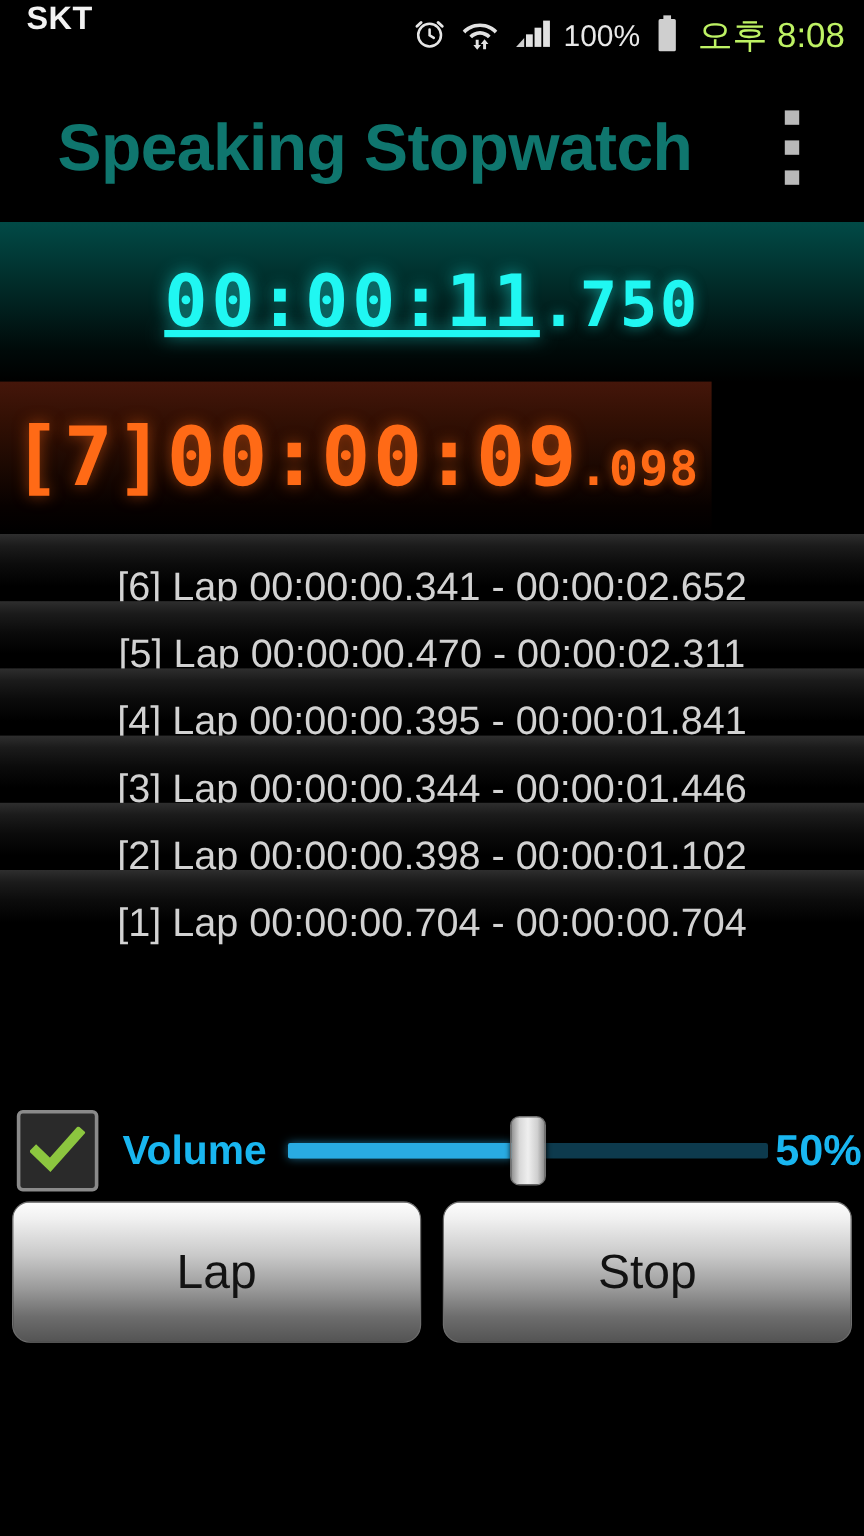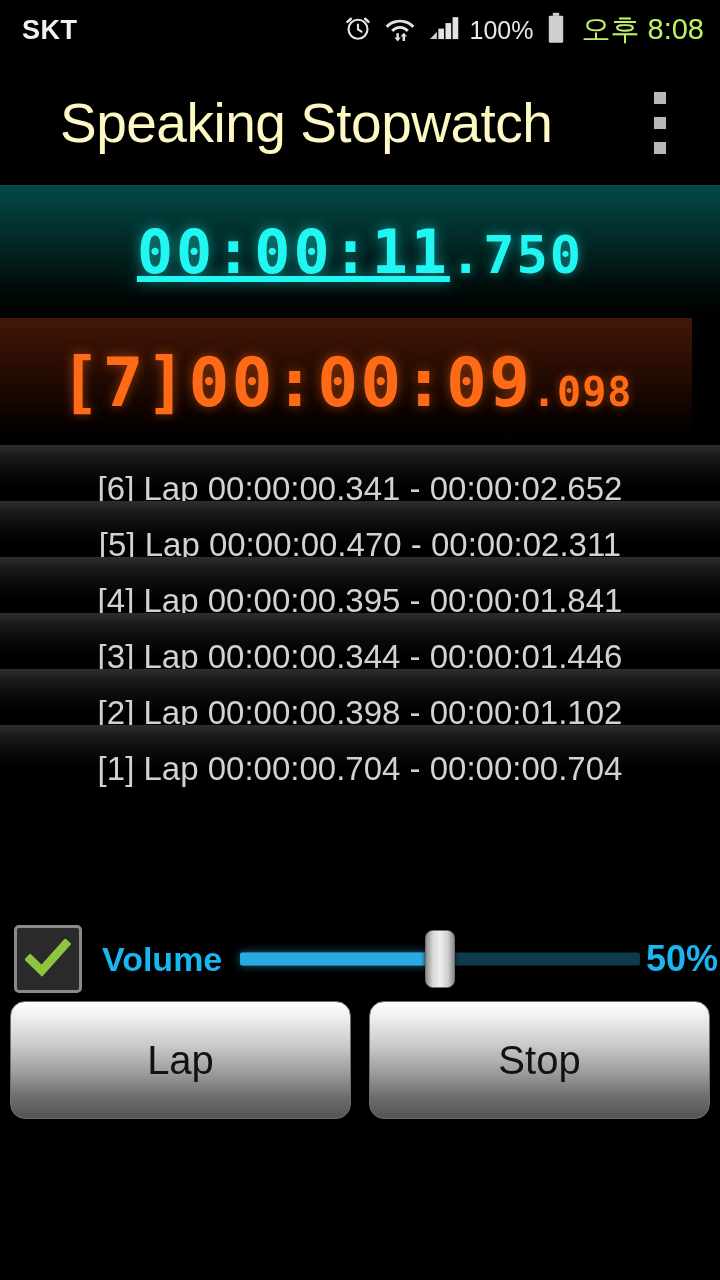--- a/index.html
+++ b/index.html
@@ -8,21 +8,21 @@
     background:#000;
     font-family:"Liberation Sans", sans-serif;
     overflow:hidden;
   }
 
   
   .statusbar{
     position:relative;
     height:60px; width:720px;
     background:#000;
-    display:flex; align-items:center;
+    display:flex; 
     padding:0 16px 0 22px;
   }
   .carrier{
     color:#f2f2f2; font-size:27px; font-weight:bold;
     letter-spacing:0.5px;
   }
   .status-right{
     margin-left:auto;
     display:flex; align-items:center; gap:11px;
   }
@@ -37,24 +37,24 @@
   }
 
   
   .titlebar{
     position:relative;
     height:125px; width:720px;
     background:#000;
     display:flex; align-items:center;
   }
   .app-title{
-    color:#fef9c3;
+    color:#0f766e;
     font-size:55px;
-    font-weight:normal;
-    margin-left:60px;
+    font-weight:bold;
+    margin-left:48px;
     letter-spacing:-0.5px;
     white-space:nowrap;
   }
   .overflow-menu{
     position:absolute;
     right:40px; top:50%; transform:translateY(-50%);
     display:flex; flex-direction:column; gap:13px;
     padding:10px 14px;
   }
   .overflow-menu span{
@@ -90,21 +90,21 @@
     color:#20F7F2;
     font-size:52px;
     letter-spacing:2px;
     text-shadow:0 0 11px rgba(32,247,242,0.5);
     vertical-align:baseline;
   }
 
   
   .lap-display{
     position:relative;
-    width:692px; height:127px;
+    width:593px; height:127px;
     background:linear-gradient(to bottom,#45160a 0%,#331004 24%,#1d0902 54%,#070100 82%,#000 100%);
     overflow:hidden;
   }
   .lap-display .segwrap{
     position:absolute;
     left:0; right:0; top:50%; transform:translateY(-50%);
     text-align:center;
     white-space:nowrap;
   }
   .lap-seg-big{

